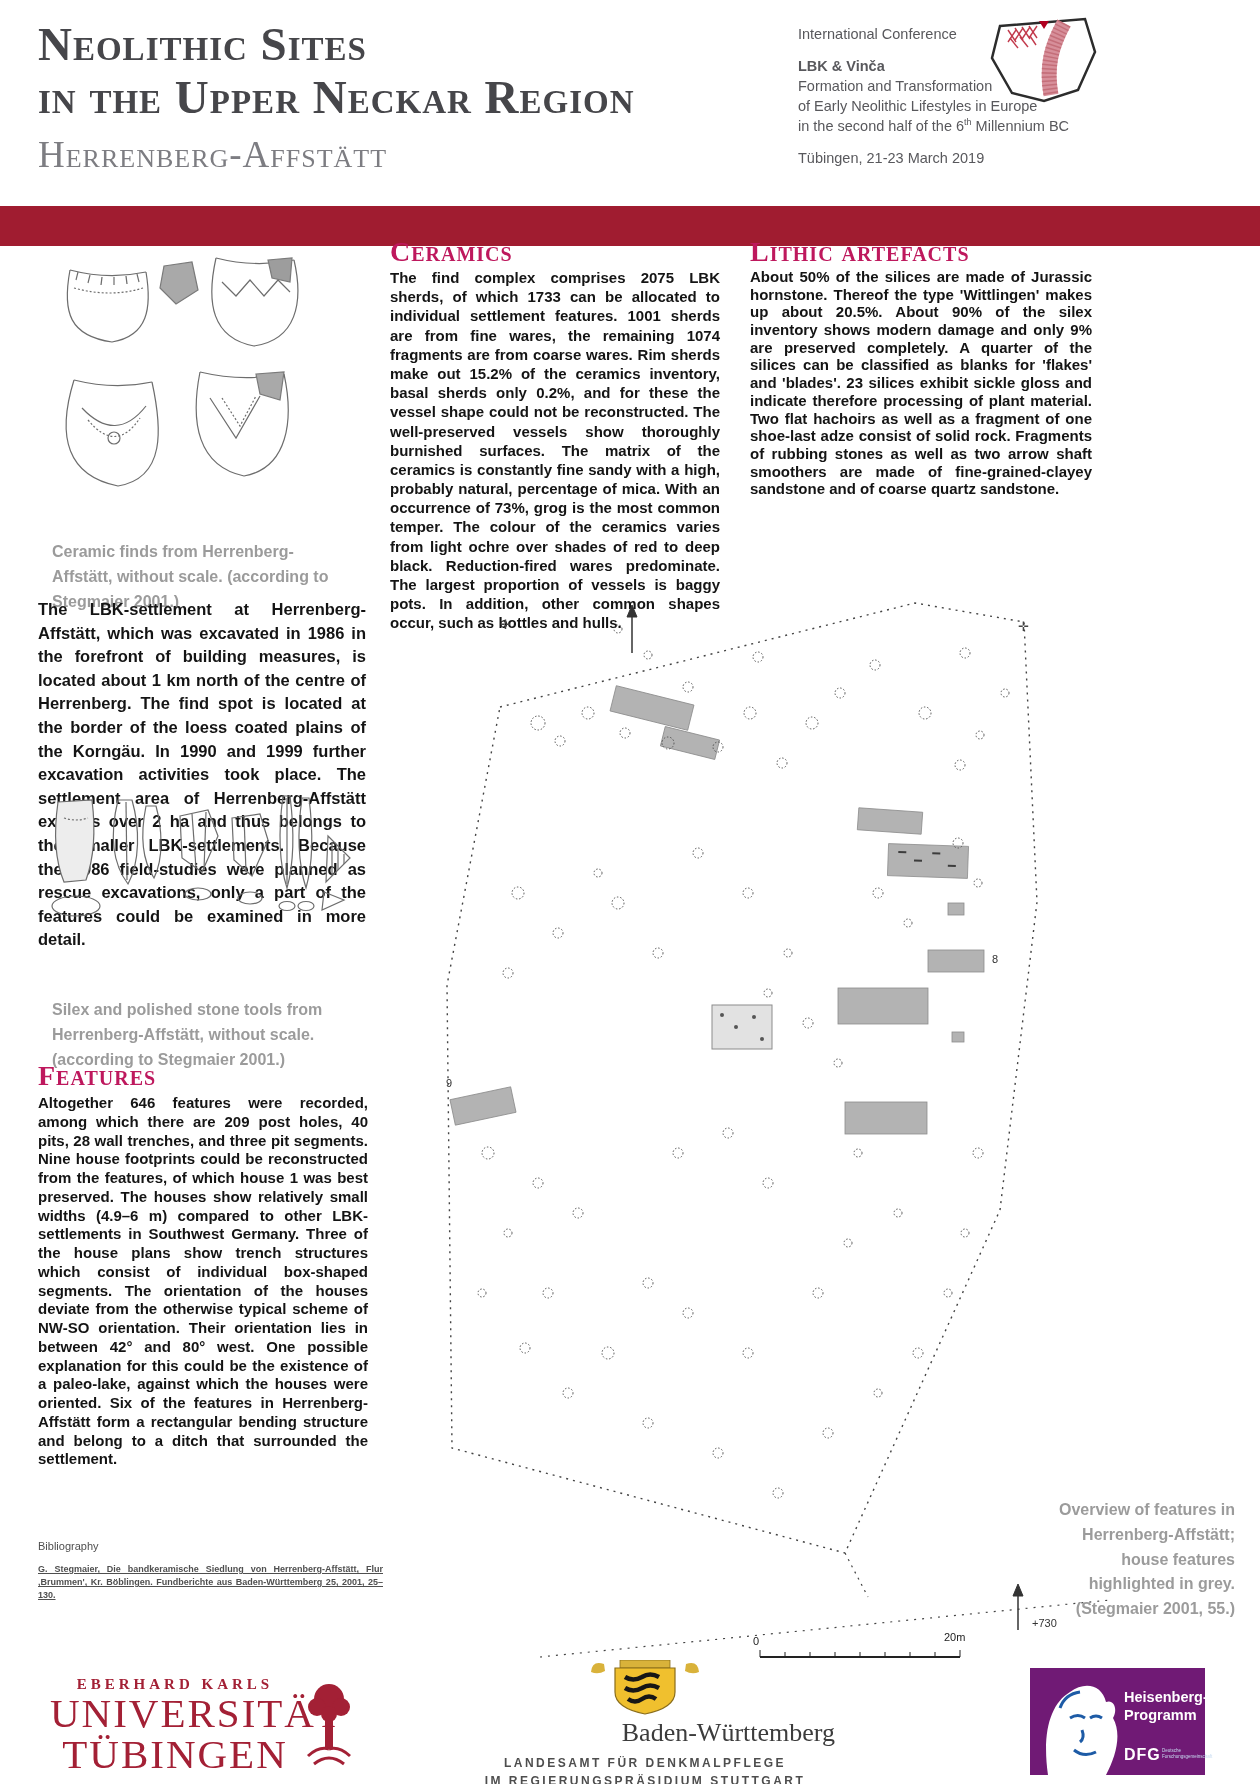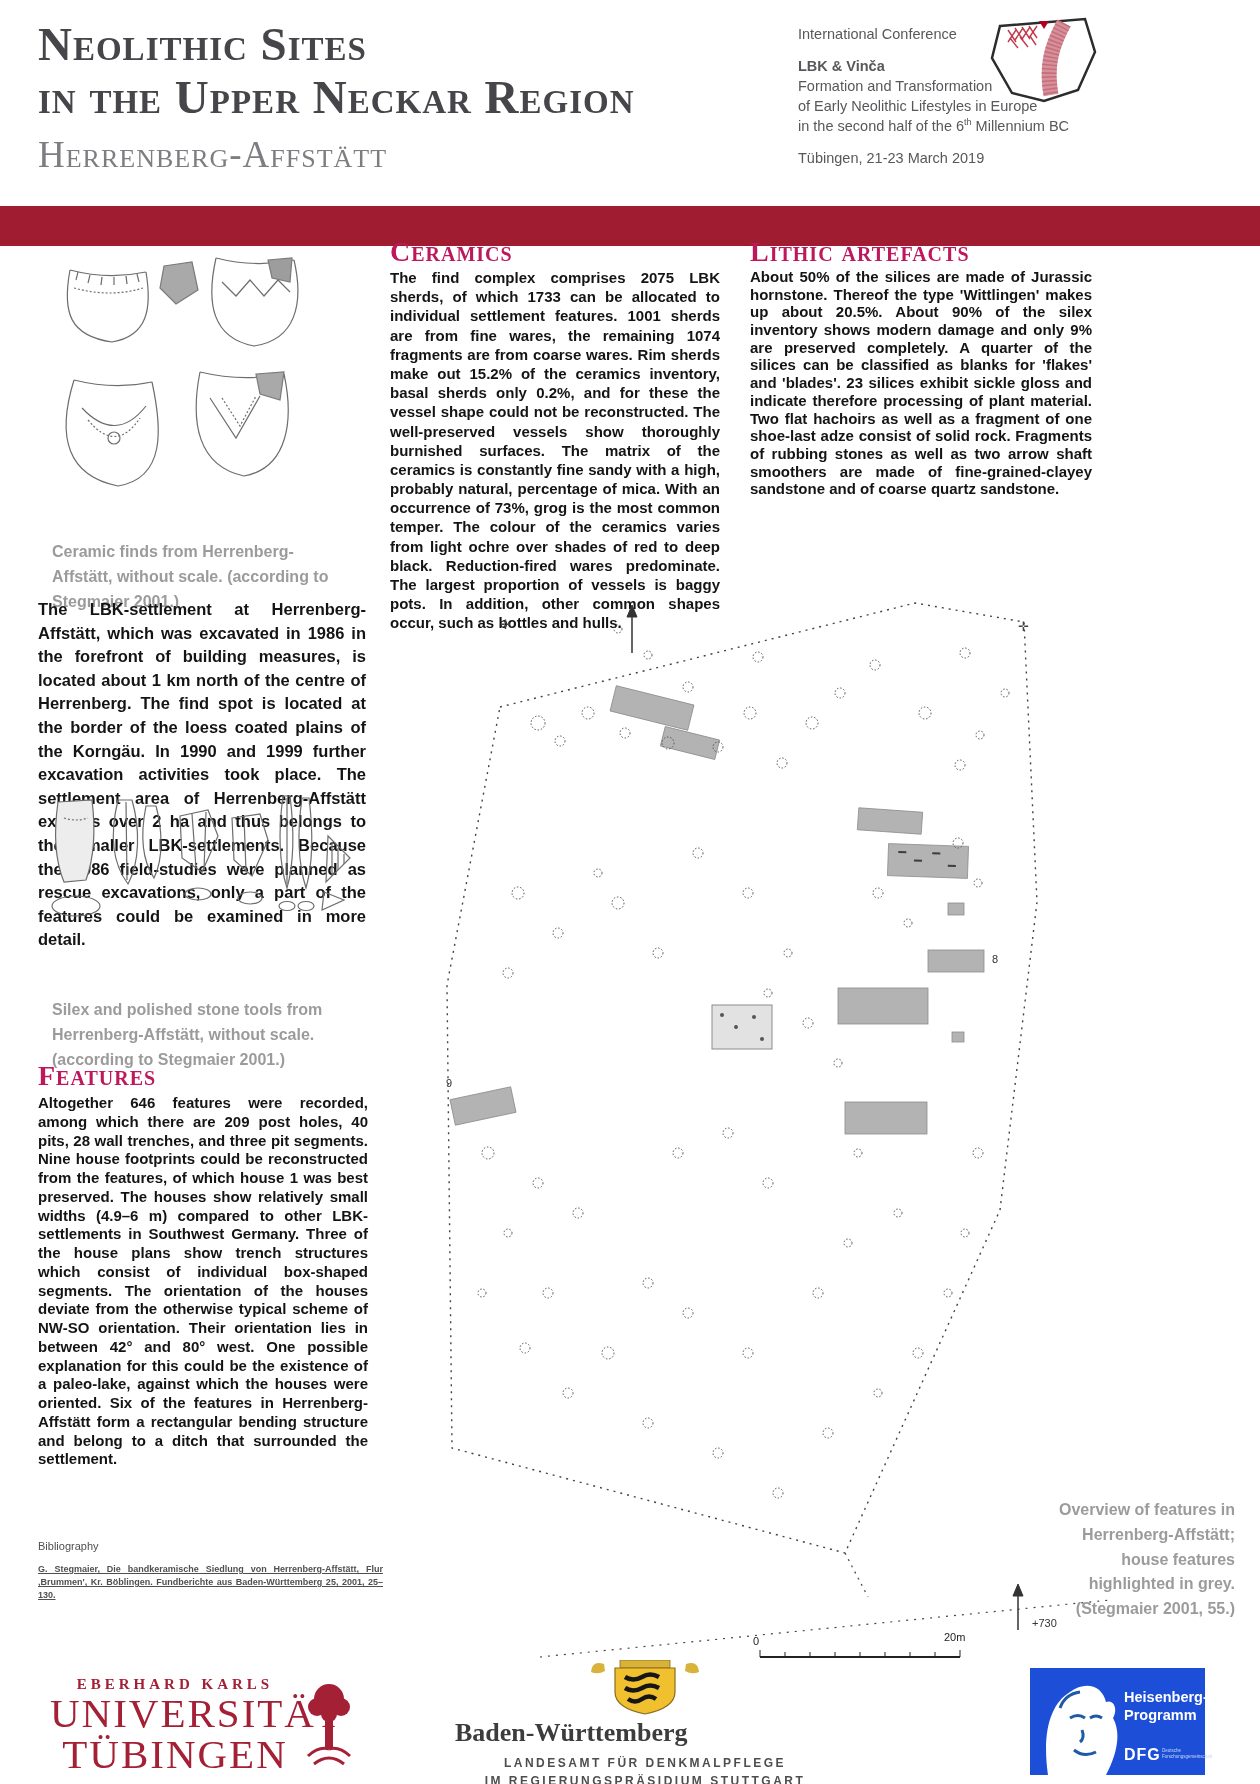--- a/index.html
+++ b/index.html
@@ -28,23 +28,23 @@
 
   
   .bib-h{font-weight:normal;font-size:11px;color:#4f4f4f;}
   .bib-e{font-weight:bold;font-size:9px;color:#4f4f4f;line-height:1.45;text-align:justify;}
   .contact{font-weight:bold;font-size:11.5px;color:#474747;line-height:1.35;}
 
   
   .uni-red{color:#a32035;}
   .uni-l1{font-family:"Liberation Serif",serif;font-size:15px;letter-spacing:4px;font-weight:600;text-align:center;}
   .uni-l2{font-family:"Liberation Serif",serif;font-size:41px;letter-spacing:2px;font-weight:500;text-align:center;line-height:1.0;}
-  .bw-name{font-family:"Liberation Serif",serif;font-size:26px;color:#3c3c3c;text-align:left;font-weight:700;}
+  .bw-name{font-family:"Liberation Serif",serif;font-size:26px;color:#3c3c3c;text-align:right;font-weight:400;}
   .bw-sub{font-size:12px;letter-spacing:2.5px;color:#4e4e4e;text-align:center;font-weight:bold;line-height:1.5;}
-  .heis{background:#1d4ed8;}
+  .heis{background:#701a75;}
   .heis-t{color:#ffffff;font-weight:bold;font-size:14.5px;line-height:1.25;}
   .dfg{color:#ffffff;font-weight:bold;font-size:16px;letter-spacing:1px;}
   .dfg-s{color:#c8dcf2;font-size:4.5px;line-height:1.3;}
 
   svg text{font-family:"Liberation Sans",sans-serif;}
   .pit{fill:none;stroke:#555;stroke-width:1;stroke-dasharray:1.5 1.8;}
   .house{fill:#b3b3b3;stroke:#8c8c8c;stroke-width:0.8;}
 </style>
 </head>
 <body>

